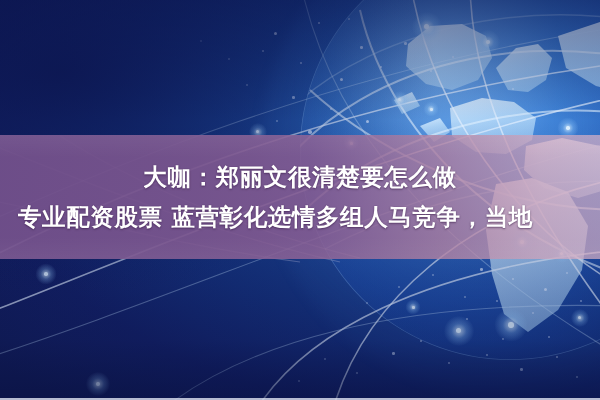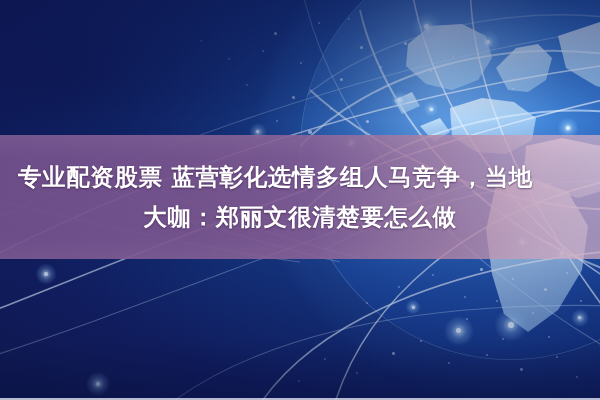--- a/index.html
+++ b/index.html
@@ -238,18 +238,18 @@
     <div class="dot" style="left:548px;top:336px;width:2px;height:2px;opacity:.5;"></div>
     <div class="dot" style="left:502px;top:338px;width:2px;height:2px;opacity:.45;"></div>
   </div>
 
   <div class="bg-vignette"></div>
 
   <div class="band"></div>
   <div class="band-soft"></div>
 
   <div class="headline">
+    <div class="hl-line l2">大咖：郑丽文很清楚要怎么做</div>
     <div class="hl-line l1">专业配资股票 蓝营彰化选情多组人马竞争，当地</div>
-    <div class="hl-line l2">大咖：郑丽文很清楚要怎么做</div>
   </div>
 
   <div class="bottom-edge"></div>
 </div>
 
 </body></html>

